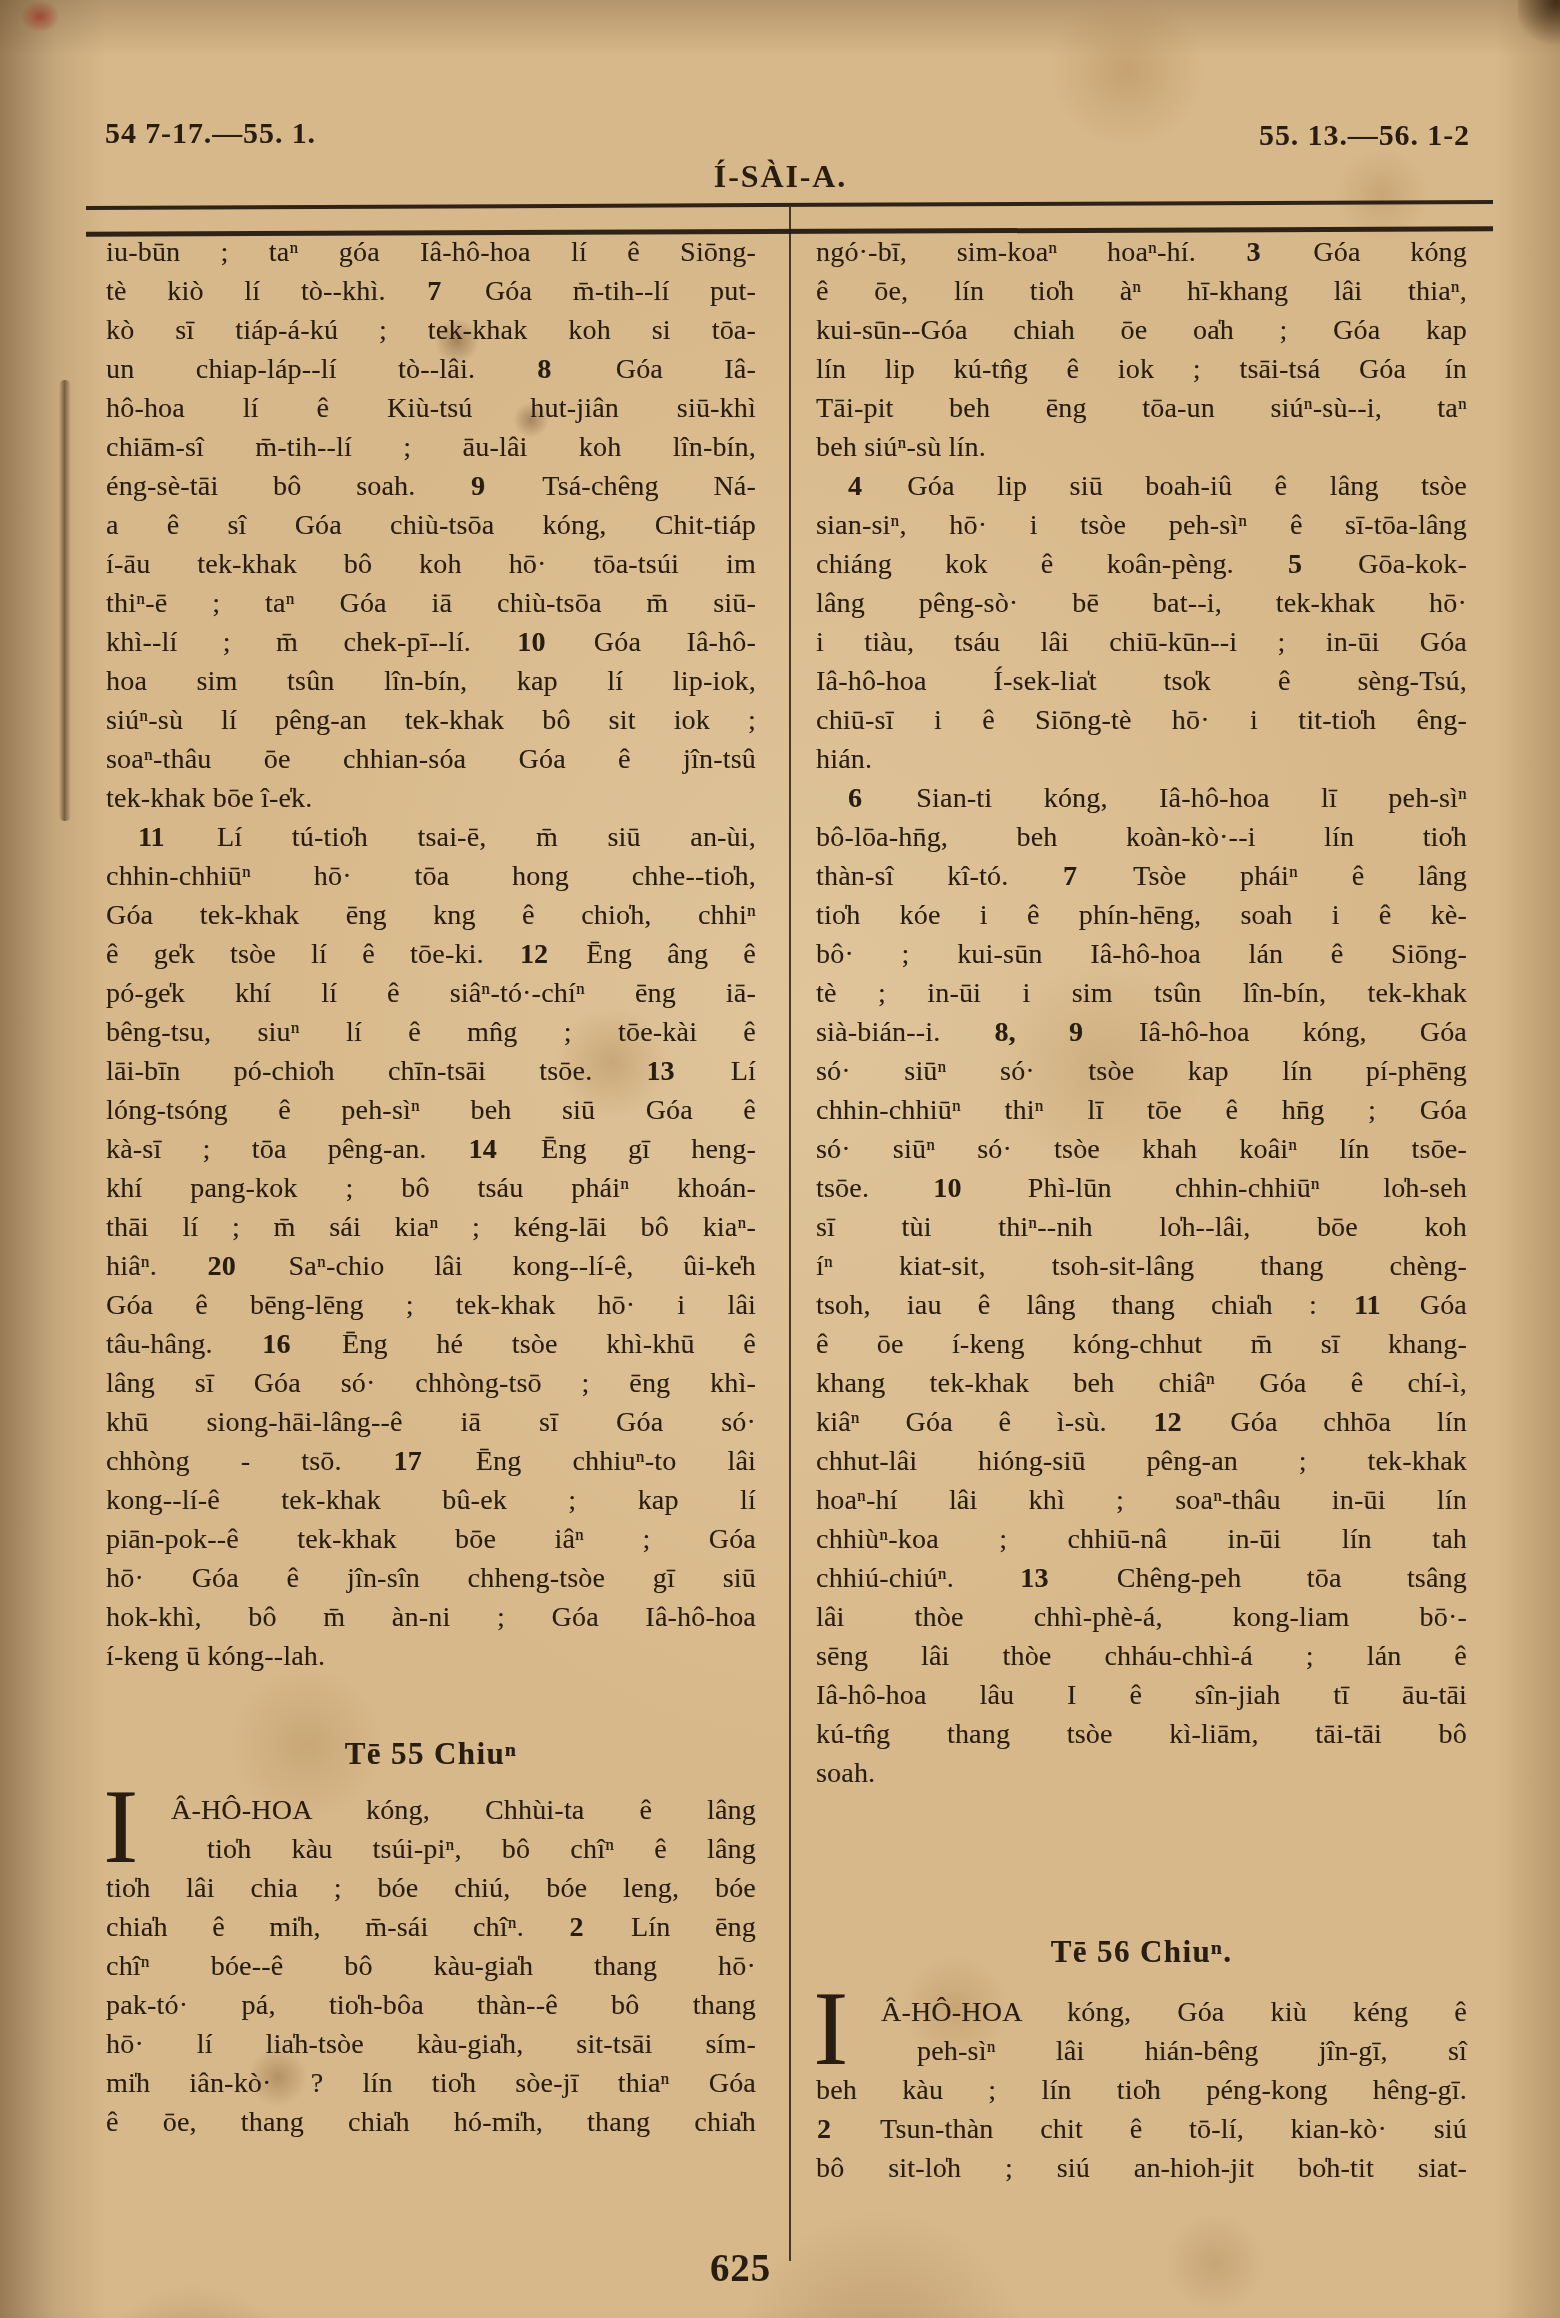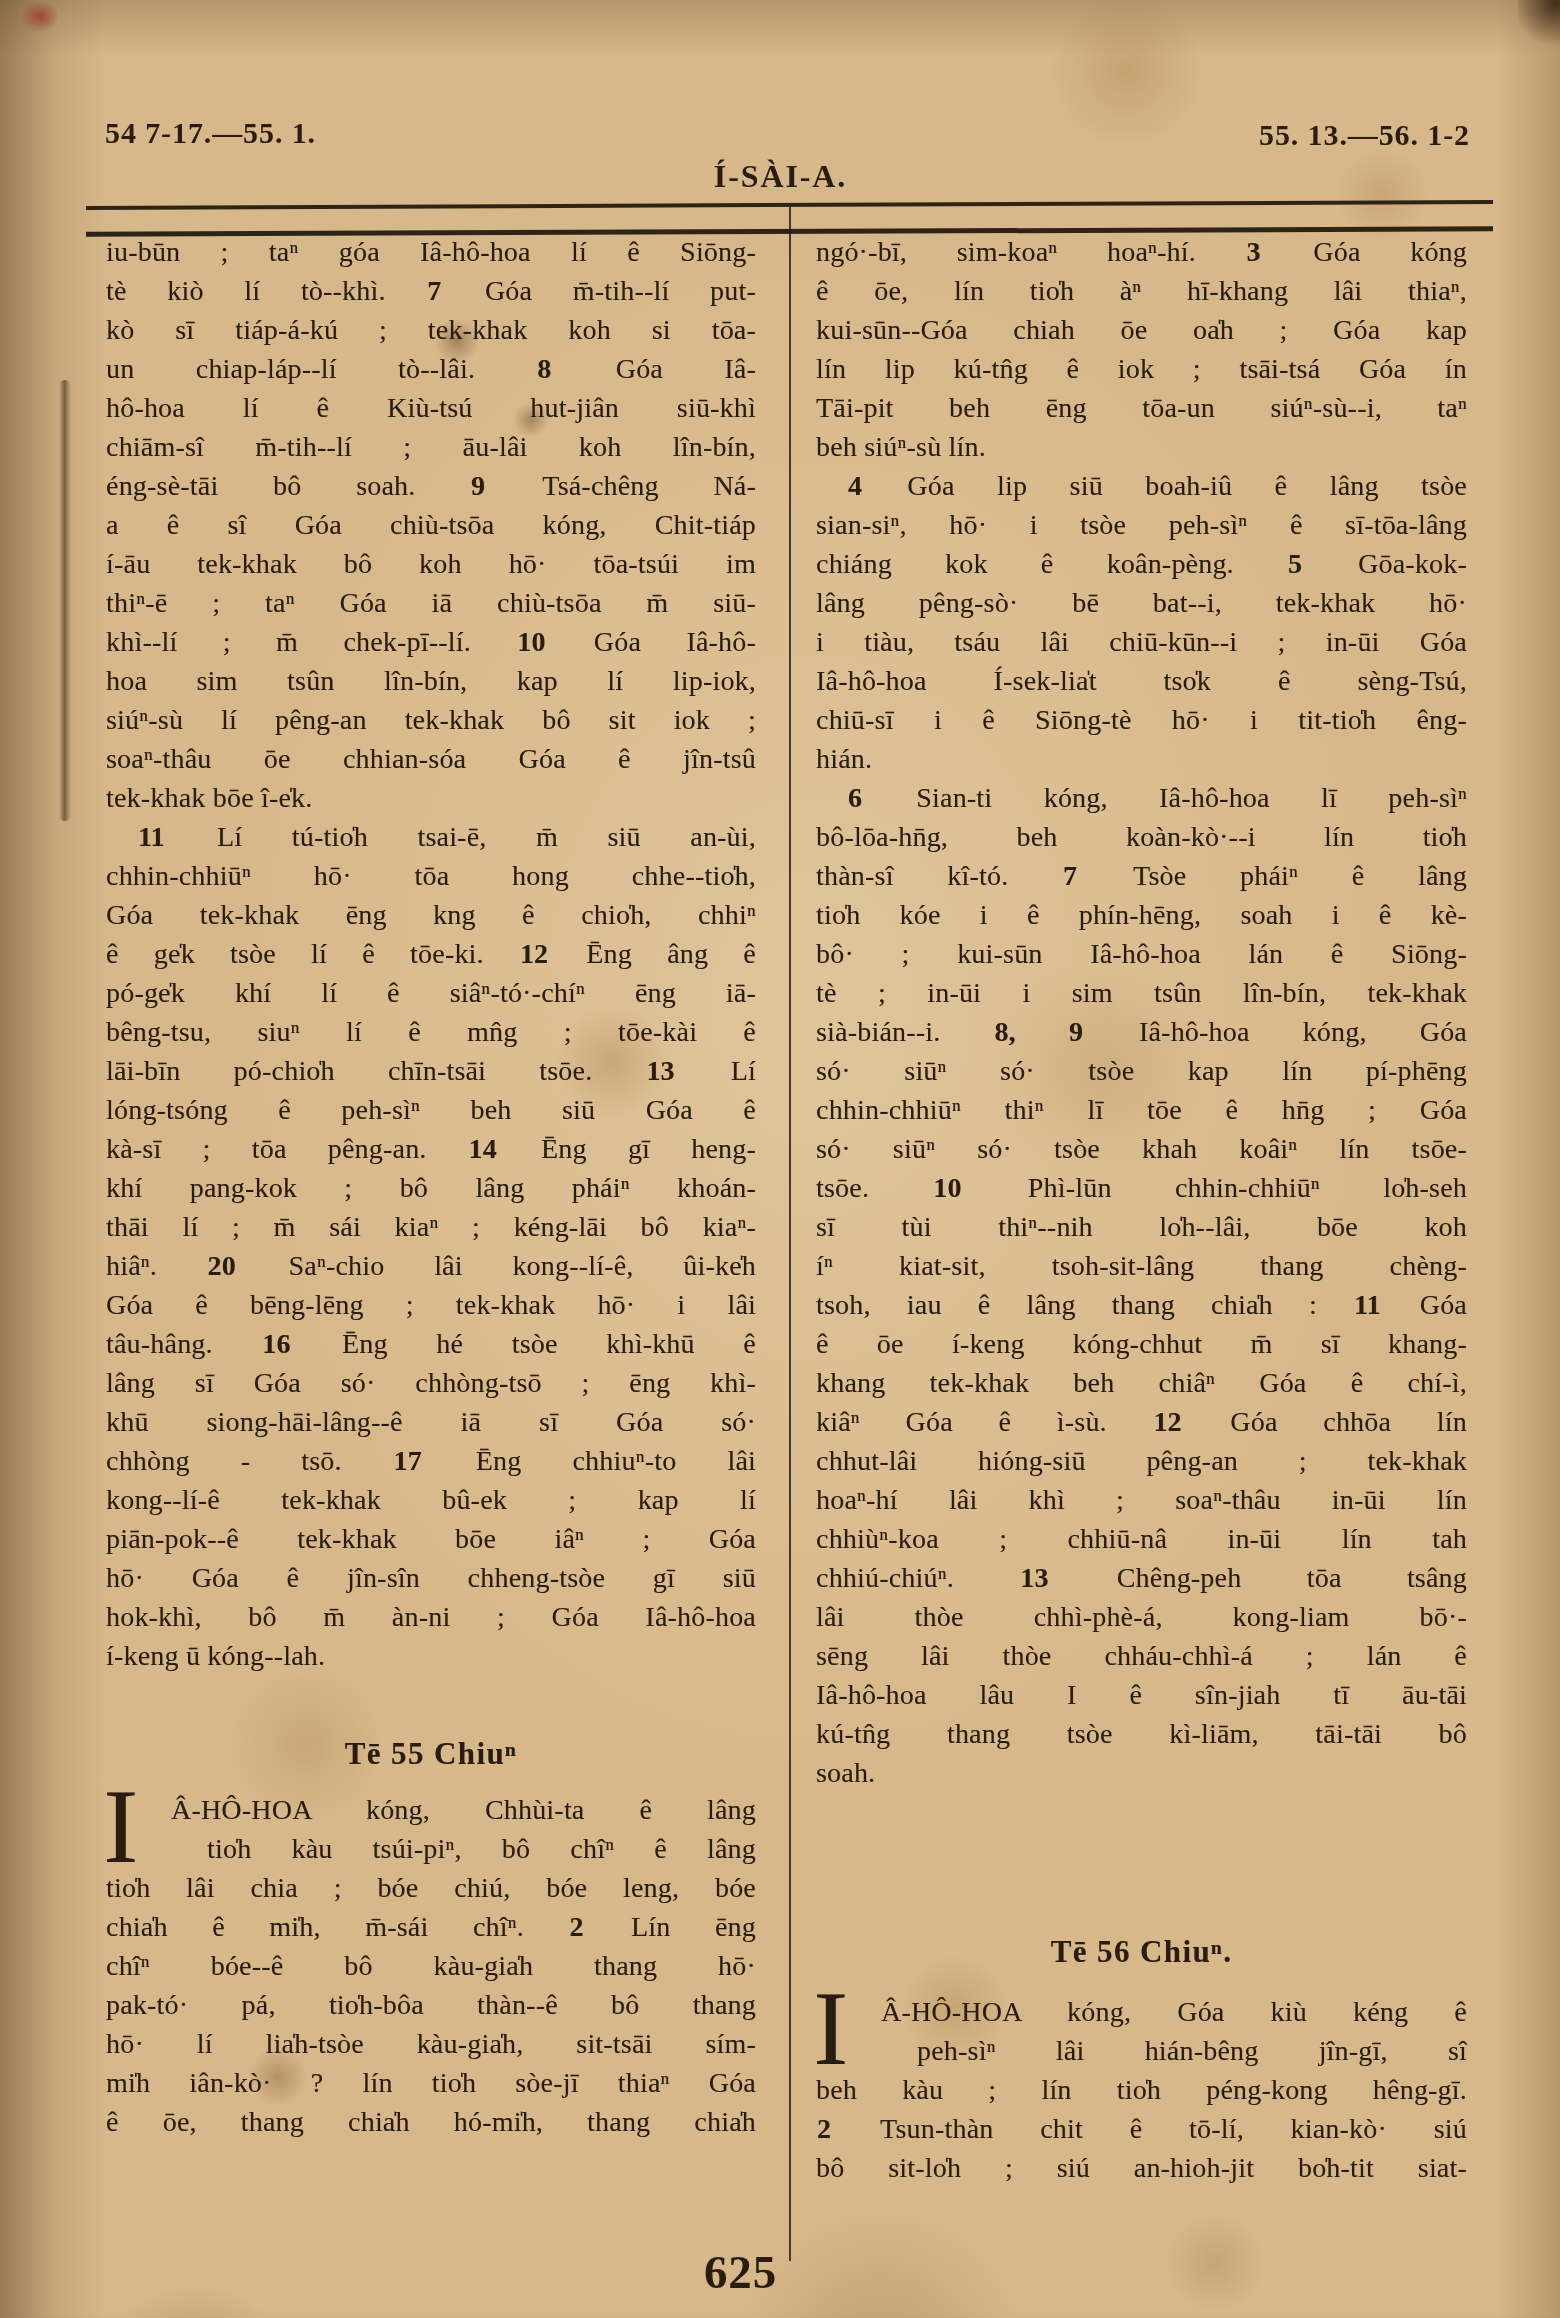--- a/index.html
+++ b/index.html
@@ -63,21 +63,21 @@
   .line.indent{padding-left:31px;}
   .vnum{font-weight:bold;padding:0 2.8px 0 0.9px;}
   .chapter-heading{font-weight:bold;font-size:31px;text-align:center;letter-spacing:1.4px;
        margin-top:58px;margin-bottom:15px;height:42px;line-height:42px;}
   .col-right .chapter-heading{margin-top:139px;margin-bottom:18.5px;}
   .para{position:relative;}
   .dropcap-para .dropcap{position:absolute;left:-2.8px;top:-3.7px;font-size:105px;line-height:82px;font-weight:normal;}
   .dropcap-para .cappad0{padding-left:65px;}
   .dropcap-para .cappad1{padding-left:101px;}
   .page-number{position:absolute;top:2245px;left:648px;width:185px;text-align:center;
-       font-size:47px;font-weight:bold;letter-spacing:0.9px;}
+       font-size:39px;font-weight:bold;letter-spacing:0.9px;}
 </style>
 </head>
 <body>
 
 <div class="page">
   <div class="stain-overlay"></div>
   <div class="binding-edge"></div>
   <div class="corner-chip"></div>
   <div class="red-ink-mark"></div>
 
@@ -110,21 +110,21 @@
         <div class="line endline">tek-khak bōe î-e̍k.</div>
         <div class="line indent"><span class="vnum">11</span> Lí tú-tio̍h tsai-ē, m̄ siū an-ùi,</div>
         <div class="line">chhin-chhiūⁿ hō· tōa hong chhe--tio̍h,</div>
         <div class="line">Góa tek-khak ēng kng ê chio̍h, chhiⁿ</div>
         <div class="line">ê ge̍k tsòe lí ê tōe-ki. <span class="vnum">12</span> Ēng âng ê</div>
         <div class="line">pó-ge̍k khí lí ê siâⁿ-tó·-chíⁿ ēng iā-</div>
         <div class="line">bêng-tsu, siuⁿ lí ê mn̂g ; tōe-kài ê</div>
         <div class="line">lāi-bīn pó-chio̍h chīn-tsāi tsōe. <span class="vnum">13</span> Lí</div>
         <div class="line">lóng-tsóng ê peh-sìⁿ beh siū Góa ê</div>
         <div class="line">kà-sī ; tōa pêng-an. <span class="vnum">14</span> Ēng gī heng-</div>
-        <div class="line">khí pang-kok ; bô lâng pháiⁿ khoán-</div>
+        <div class="line">khí pang-kok ; bô tsáu pháiⁿ khoán-</div>
         <div class="line">thāi lí ; m̄ sái kiaⁿ ; kéng-lāi bô kiaⁿ-</div>
         <div class="line">hiâⁿ. <span class="vnum">20</span> Saⁿ-chio lâi kong--lí-ê, ûi-ke̍h</div>
         <div class="line">Góa ê bēng-lēng ; tek-khak hō· i lâi</div>
         <div class="line">tâu-hâng. <span class="vnum">16</span> Ēng hé tsòe khì-khū ê</div>
         <div class="line">lâng sī Góa só· chhòng-tsō ; ēng khì-</div>
         <div class="line">khū siong-hāi-lâng--ê iā sī Góa só·</div>
         <div class="line">chhòng - tsō. <span class="vnum">17</span> Ēng chhiuⁿ-to lâi</div>
         <div class="line">kong--lí-ê tek-khak bû-ek ; kap lí</div>
         <div class="line">piān-pok--ê tek-khak bōe iâⁿ ; Góa</div>
         <div class="line">hō· Góa ê jîn-sîn chheng-tsòe gī siū</div>

